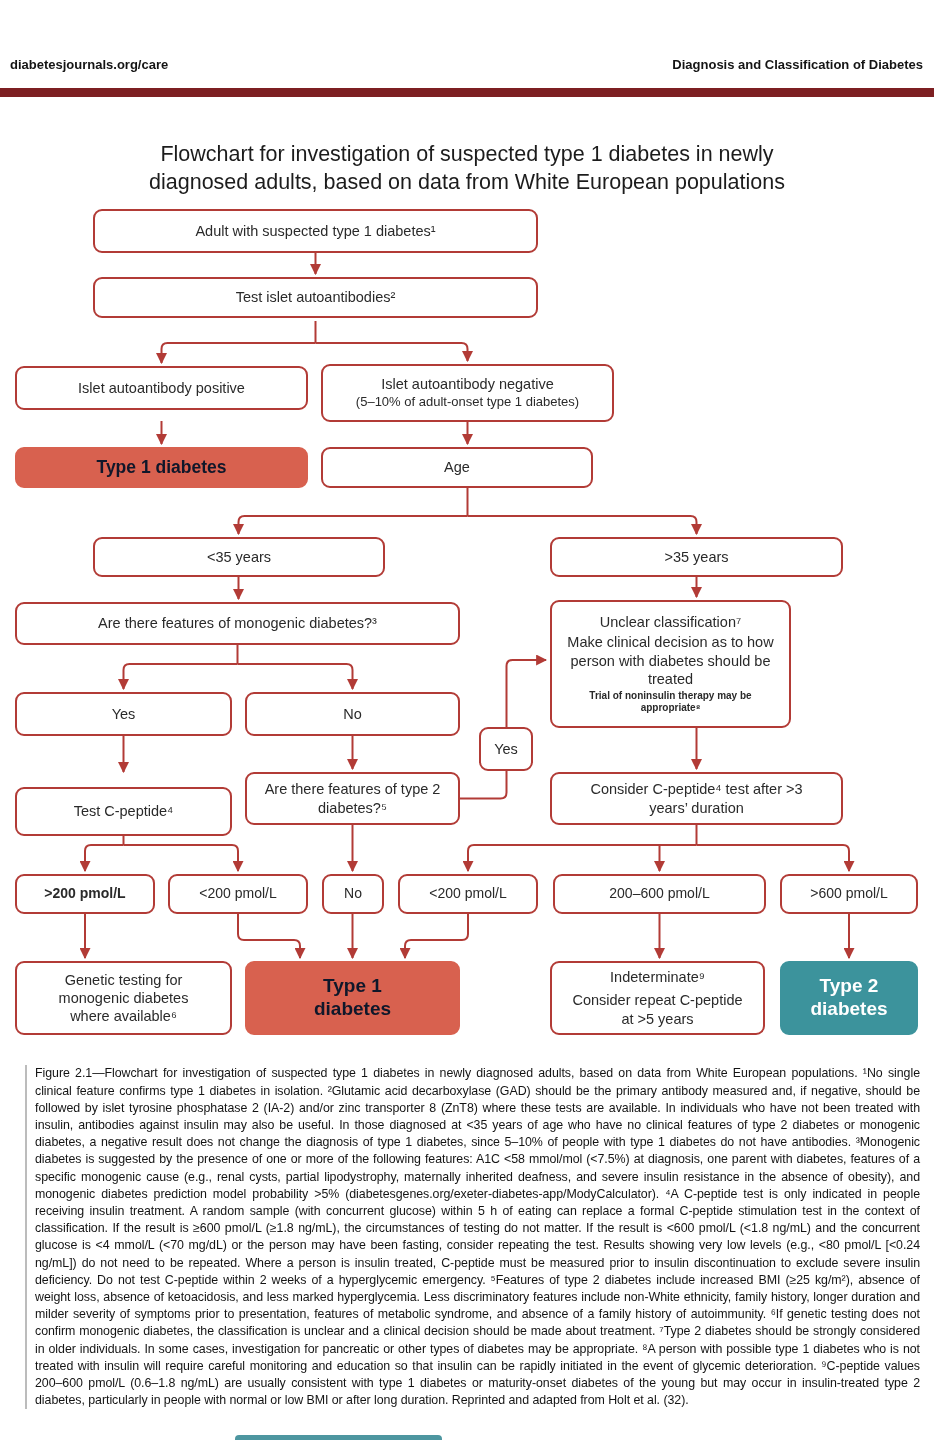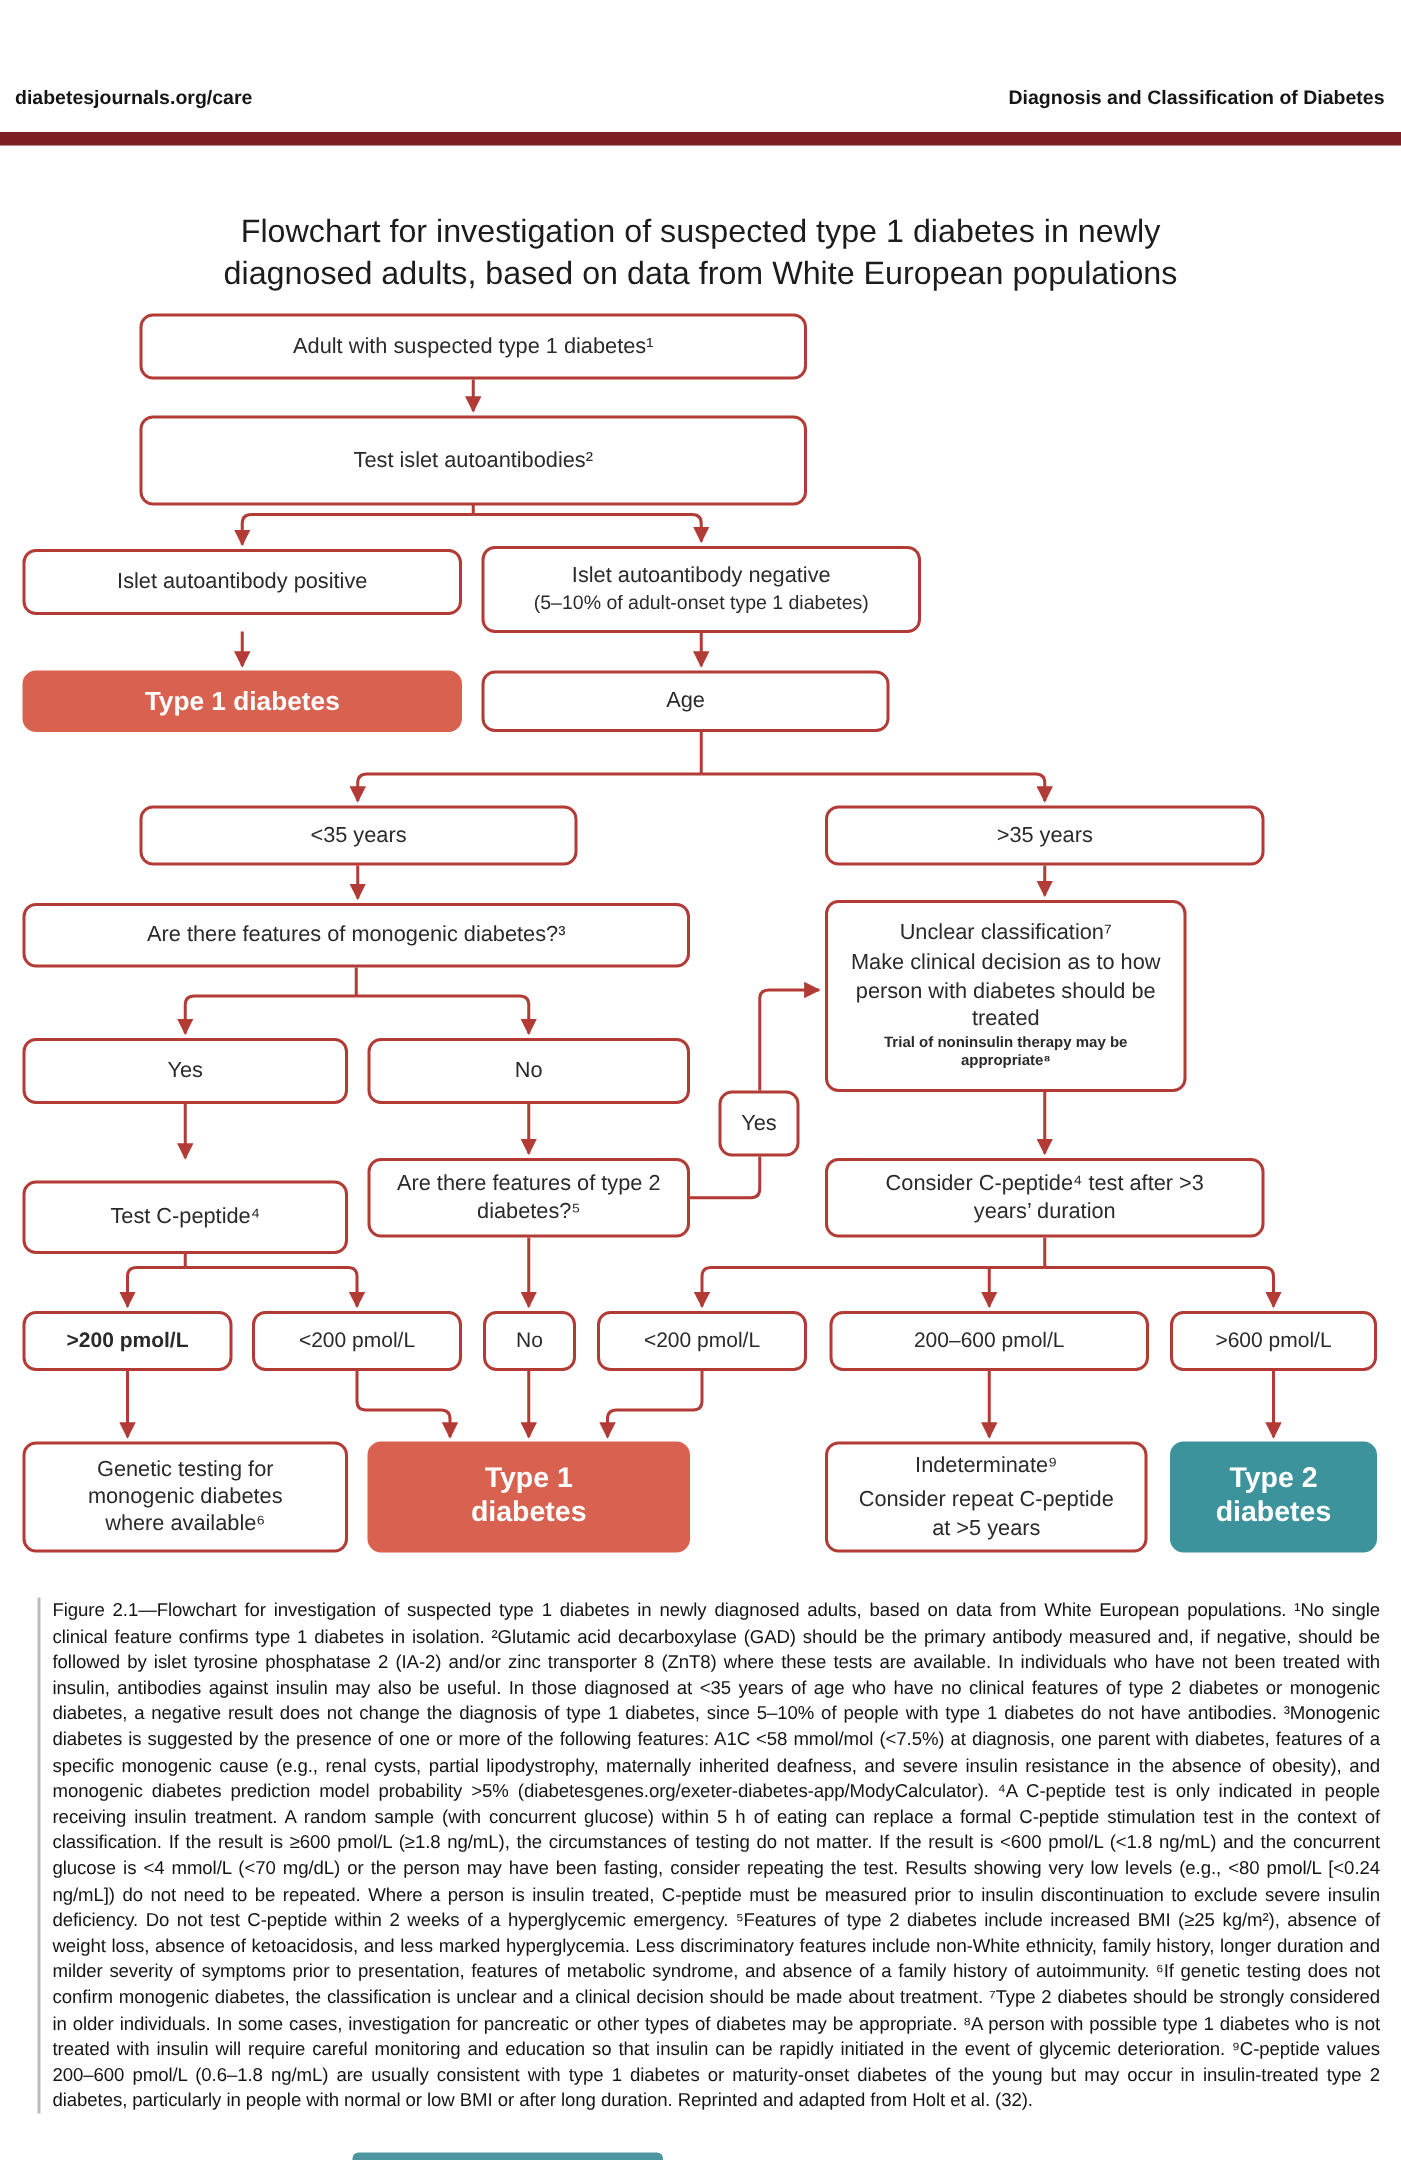--- a/index.html
+++ b/index.html
@@ -13,25 +13,25 @@
 
   .fig-title { position:absolute; left:0; top:141px; width:934px; text-align:center;
     font-size:21.5px; line-height:27.5px; color:#1c1c1c; font-weight:500; }
   .fig-title span { display:block; }
 
   svg.connectors { position:absolute; left:0; top:0; pointer-events:none; }
 
   .box { position:absolute; box-sizing:border-box; border:2px solid #b23b36; border-radius:9px;
     background:#fff; display:flex; flex-direction:column; align-items:center; justify-content:center;
     text-align:center; font-size:14.5px; color:#2a2a2a; line-height:1.25; font-weight:500; }
-  .fill-red  { background:#d8614f; border-color:#d8614f; color:#ffffff; font-weight:bold; }
+  .fill-red  { background:#d8614f; border-color:#d8614f; color:#0f172a; font-weight:bold; }
   .fill-teal { background:#3c939c; border-color:#3c939c; color:#fff; font-weight:bold; }
 
   .b-adult        { left:93px;  top:209px; width:445px; height:44px; }
-  .b-testislet    { left:93px;  top:277px; width:445px; height:60px; }
+  .b-testislet    { left:93px;  top:277px; width:445px; height:41px; }
   .b-abpos        { left:15px;  top:366px; width:293px; height:44px; }
   .b-abneg        { left:321px; top:364px; width:293px; height:58px; }
   .b-abneg .sub   { font-size:13px; font-weight:400; margin-top:1px; }
   .b-type1top     { left:15px;  top:447px; width:293px; height:41px; font-size:17.5px; }
   .b-age          { left:321px; top:447px; width:272px; height:41px;justify-content:center; }
   .b-lt35         { left:93px;  top:537px; width:292px; height:40px; }
   .b-gt35         { left:550px; top:537px; width:293px; height:40px; }
   .b-monogenicq   { left:15px;  top:602px; width:445px; height:43px; }
   .b-unclear      { left:550px; top:600px; width:241px; height:128px; }
   .b-unclear .u2  { display:block; max-width:232px; margin-top:2px; }

